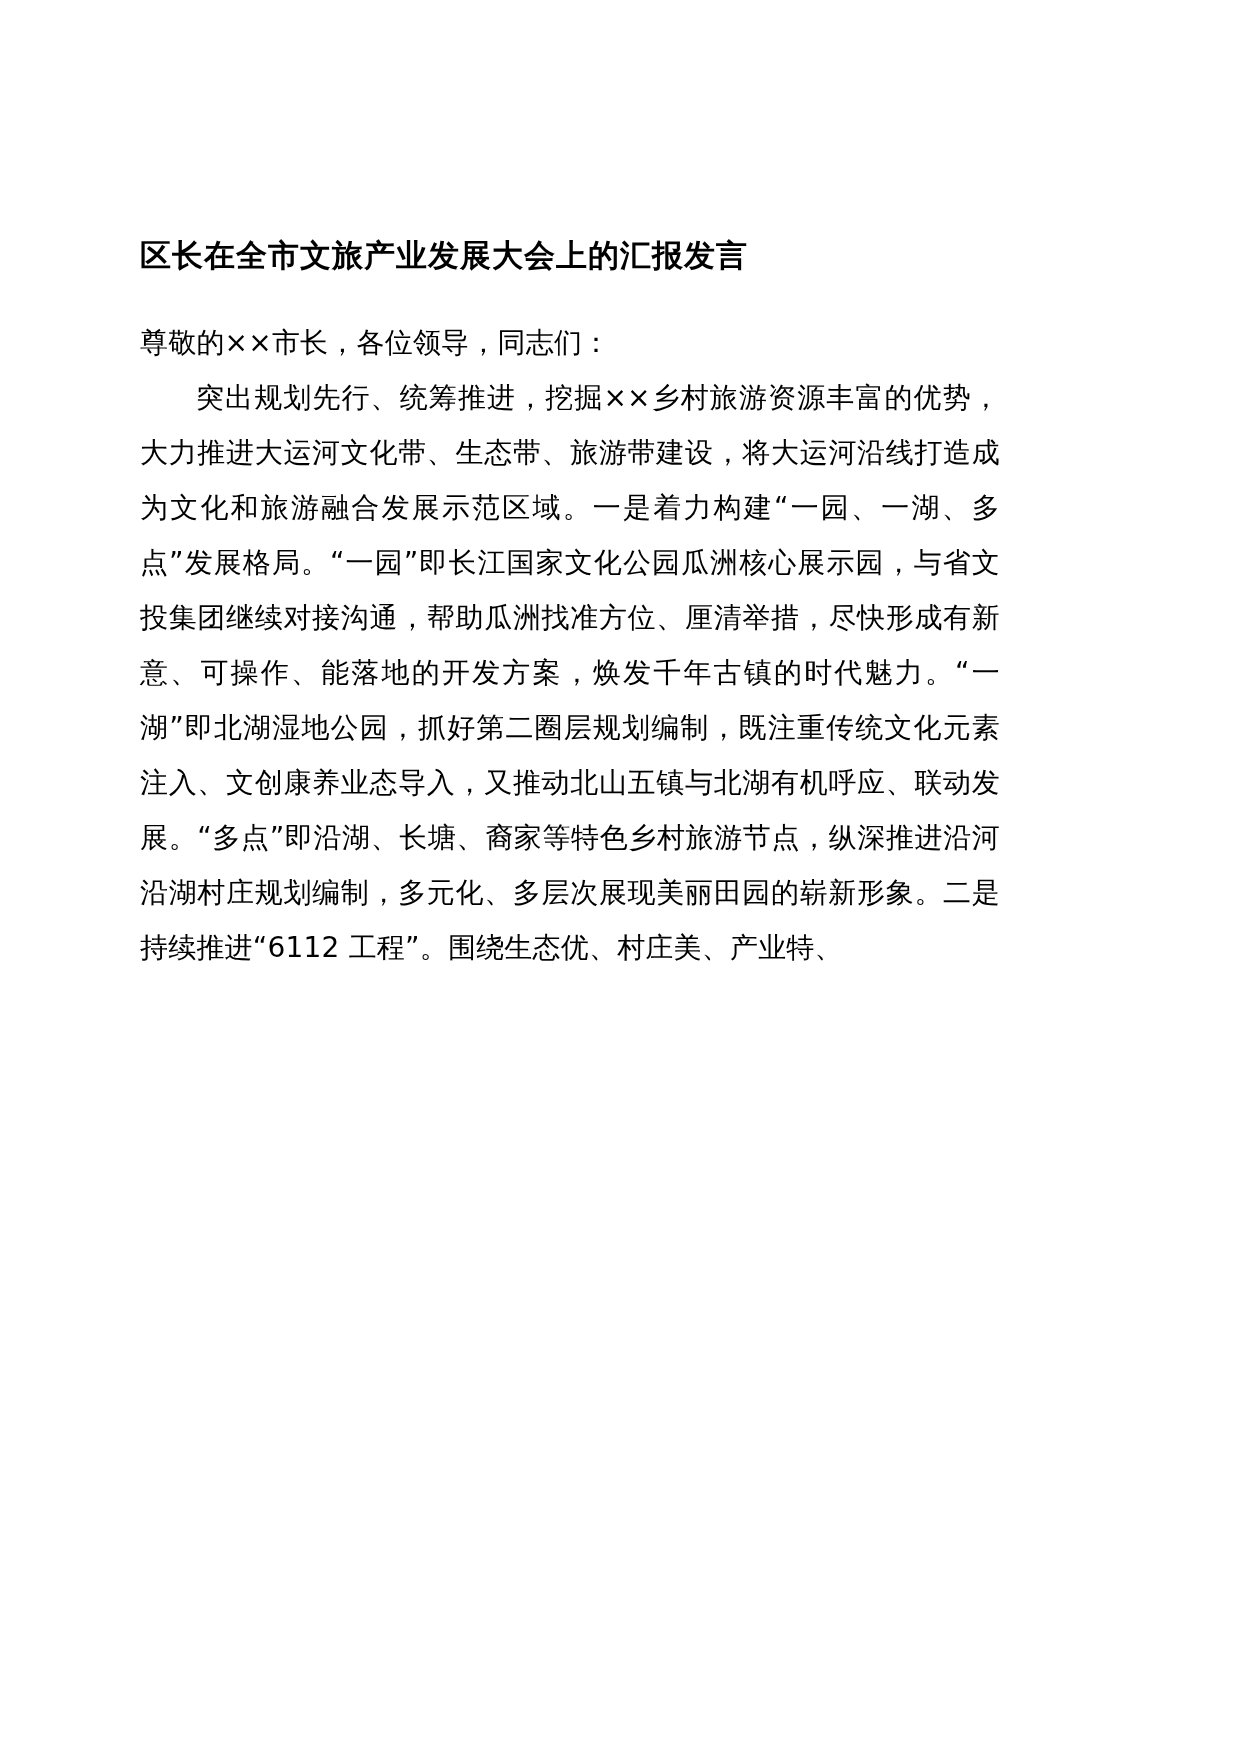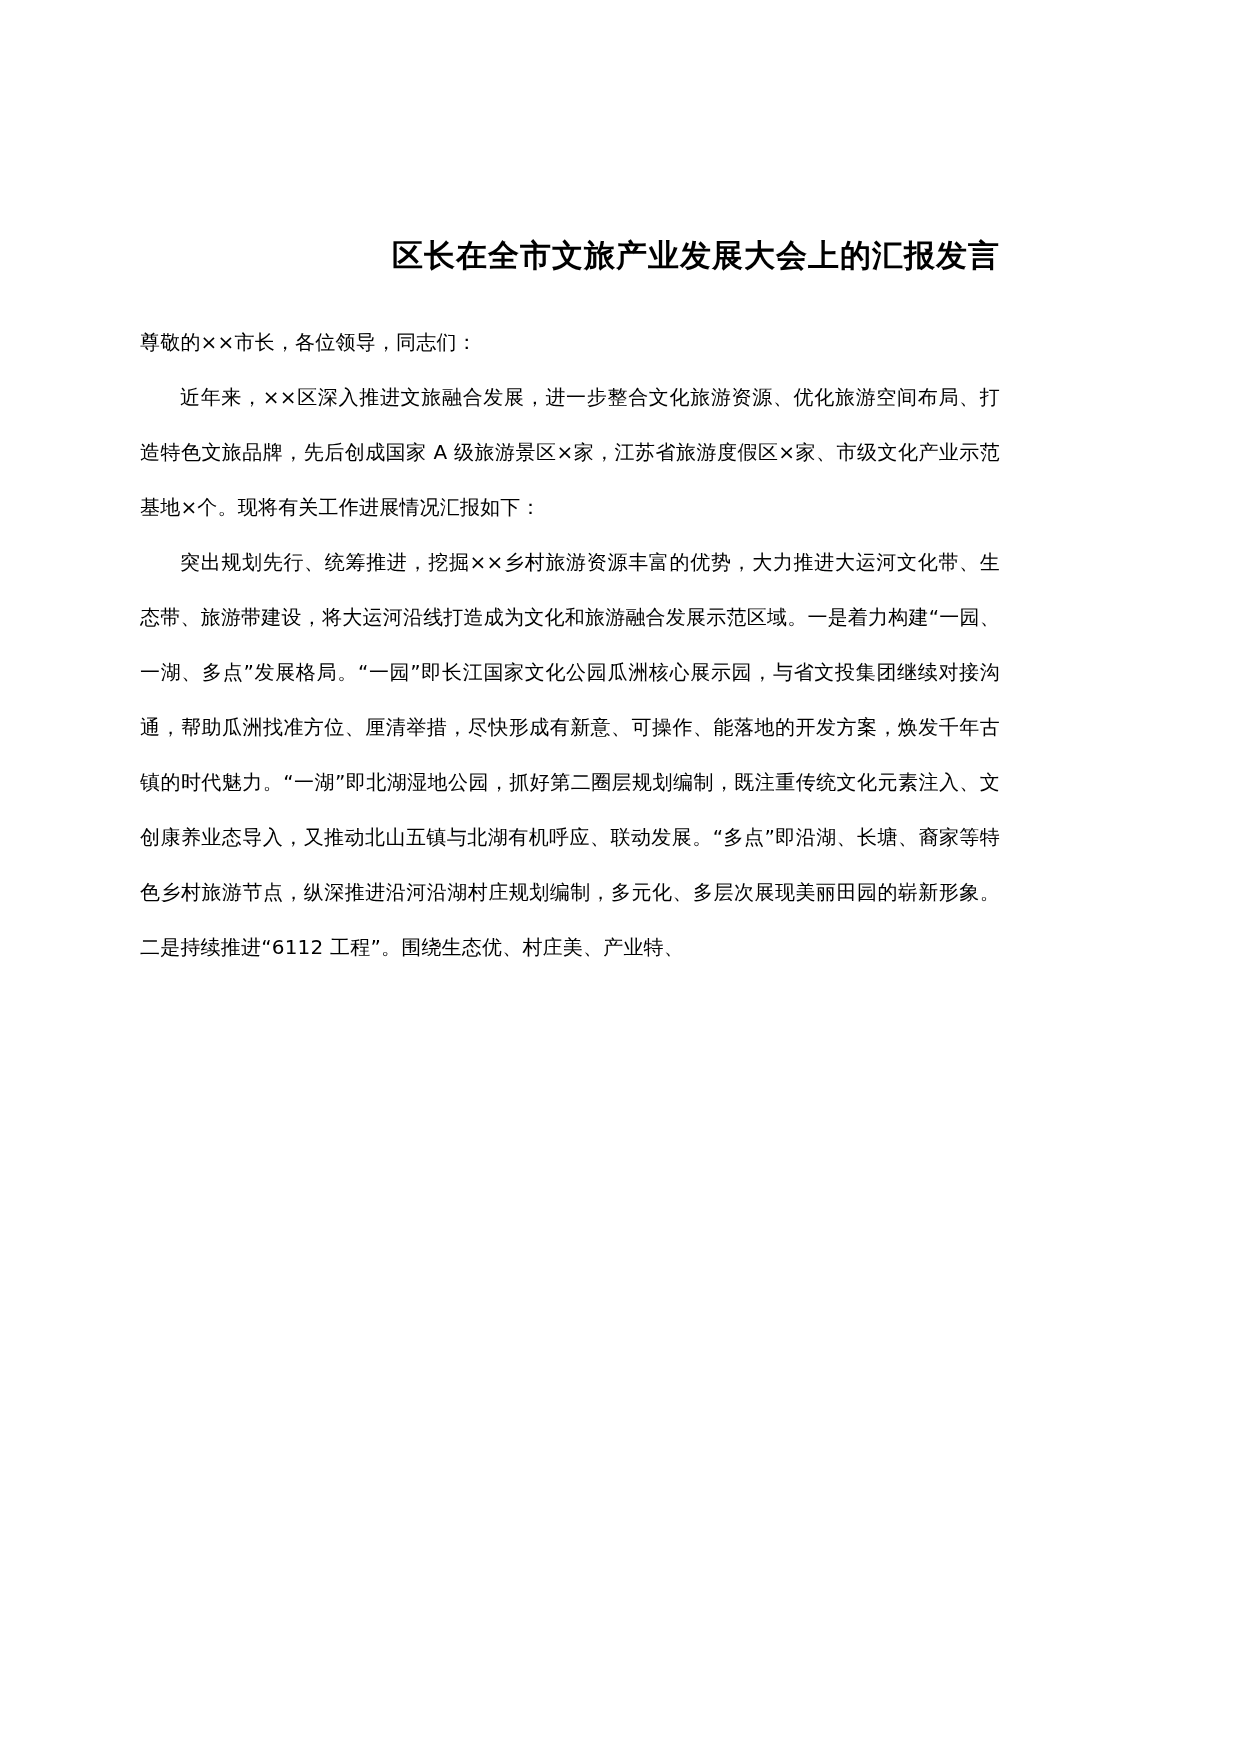--- a/index.html
+++ b/index.html
@@ -19,28 +19,28 @@
   }
   .content {
     position: absolute;
     left: 140px;
     top: 232px;
     width: 860px;
   }
   .doc-title {
     font-size: 31px;
     font-weight: bold;
-    text-align: right;
+    text-align: left;
     letter-spacing: 1px;
     line-height: 1.5;
     margin: 0 0 36px 0;
     white-space: nowrap;
   }
   .para {
-    font-size: 20px;
+    font-size: 28px;
     line-height: 55px;
     text-align: justify;
     text-justify: inter-ideograph;
     margin: 0 0 0 0;
     letter-spacing: 0.2px;
   }
   .para.indent {
     text-indent: 2em;
   }
   .para.noindent {
@@ -61,19 +61,18 @@
 </head>
 <body>
 
 <div class="page">
   <div class="content">
 
     <h1 class="doc-title">区长在全市文旅产业发展大会上的汇报发言</h1>
 
     <p class="para noindent">尊敬的××市长，各位领导，同志们：</p>
 
-    <p class="para indent">近年来，××区深入推进文旅融合发展，进一步整合文化旅游资源、优化旅游空间布局、打造特色文旅品牌，先后创成国家 A 级旅游景区×家，江苏省旅游度假区×家、市级文化产业示范基地×个。现将有关工作进展情况汇报如下：</p>
 
 
     <p class="para indent"><span>突出规划先行、统筹推进，挖掘××乡村旅游资源丰富的优势，大力推进大运河文化带、生态带、旅游带建设，将大运河沿线打造成为文化和旅游融合发展示范区域。</span><span class="b">一是</span><span>着力构建“一园、一湖、多点”发展格局。“一园”即长江国家文化公园瓜洲核心展示园，与省文投集团继续对接沟通，帮助瓜洲找准方位、厘清举措，尽快形成有新意、可操作、能落地的开发方案，焕发千年古镇的时代魅力。“一湖”即北湖湿地公园，抓好第二圈层规划编制，既注重传统文化元素注入、文创康养业态导入，又推动北山五镇与北湖有机呼应、联动发展。“多点”即沿湖、长塘、裔家等特色乡村旅游节点，纵深推进沿河沿湖村庄规划编制，多元化、多层次展现美丽田园的崭新形象。</span><span class="b">二是</span><span>持续推进“6112 工程”。围绕生态优、村庄美、产业特、</span></p>
 
   </div>
 </div>
 
 </body></html>

